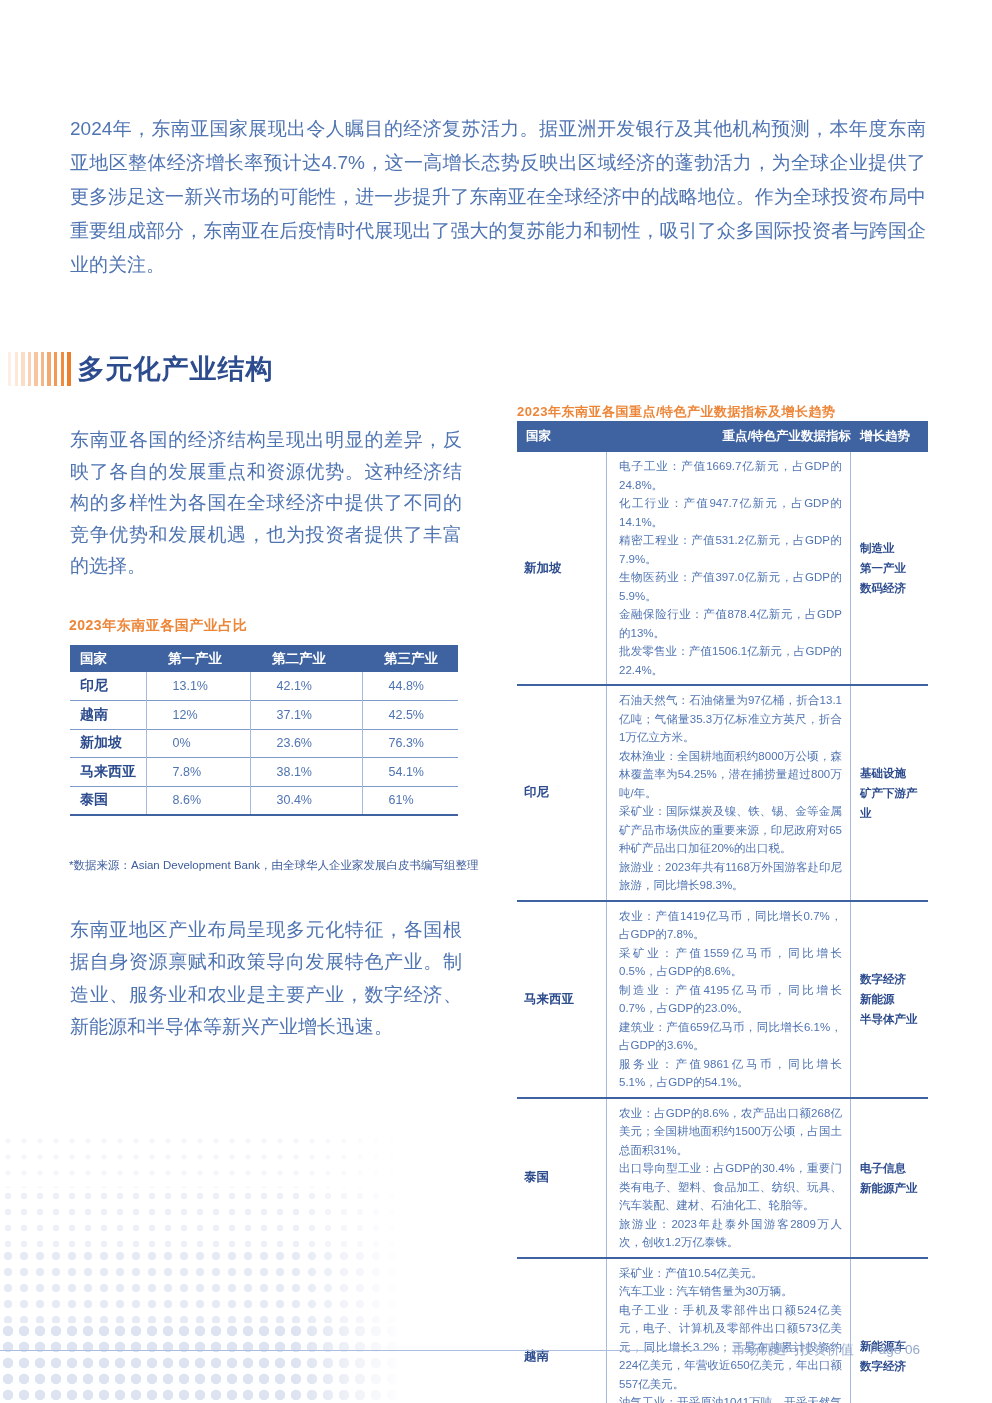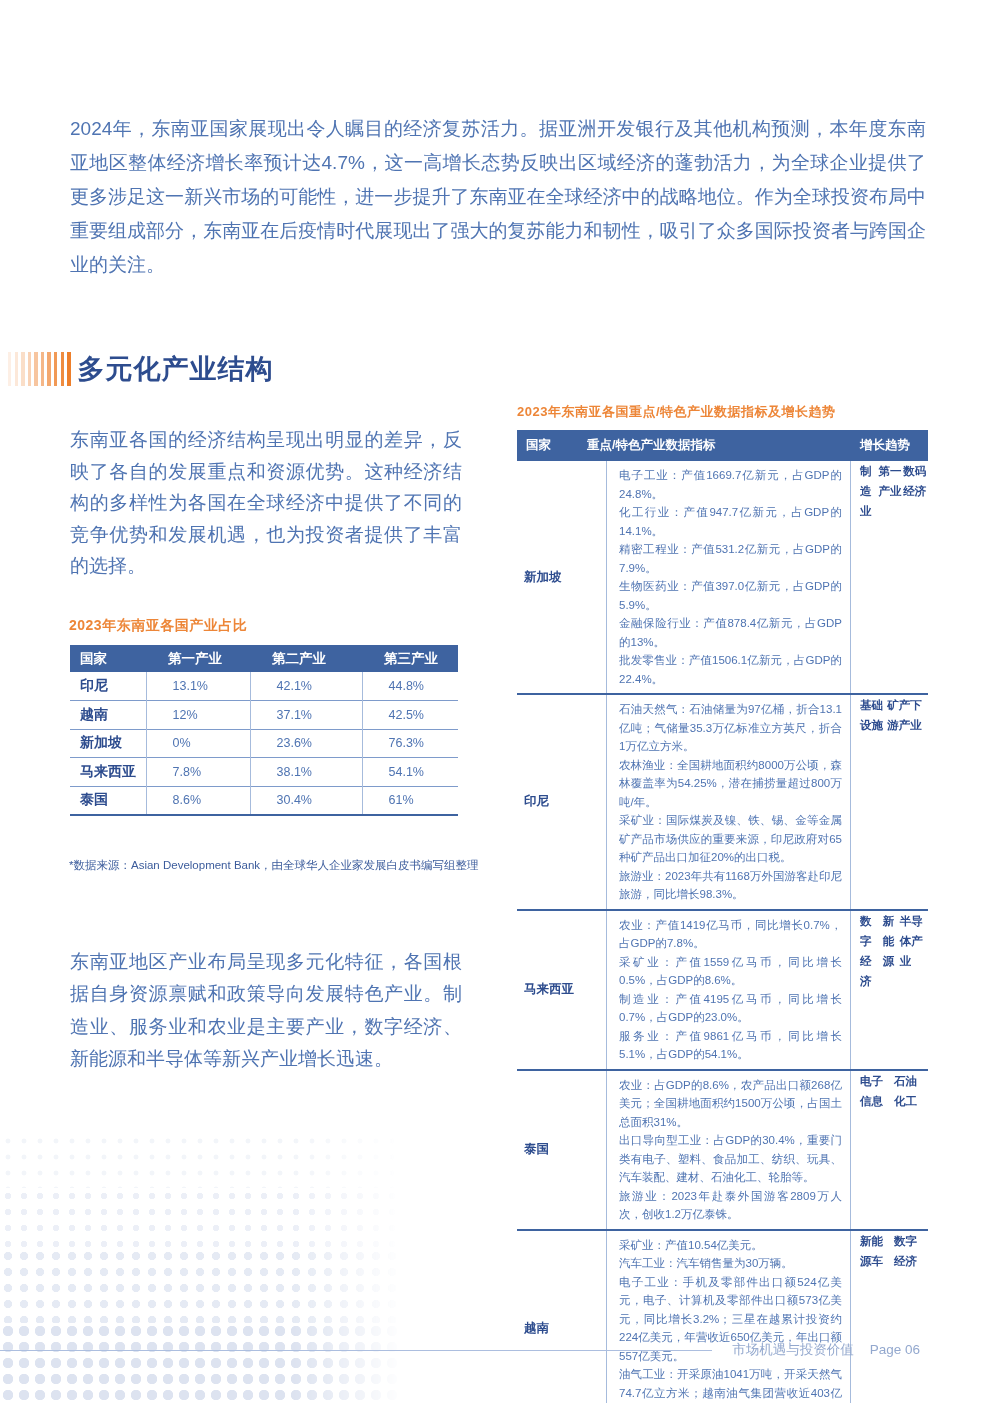--- a/index.html
+++ b/index.html
@@ -38,37 +38,37 @@
   .share-table tbody td { height:28.6px; font-size:12.5px; color:#4F74B2; padding-left:26px;
                           border-top:1px solid #7E9BCB; }
   .share-table tbody tr:first-child td { border-top:none; }
   .share-table tbody td:first-child { font-size:14px; font-weight:bold; color:#2D4C8E; padding-left:10px; }
   .share-table tbody td + td { border-left:1px solid #A6BBDC; }
   .share-table tbody tr:last-child td { border-bottom:2px solid #3E63A0; }
 
   .footnote { font-size:11.5px; color:#3C5C9C; }
   .share-footnote { position:absolute; left:69px; top:858px; width:420px; }
 
-  .left-para2 { position:absolute; left:70px; top:946px; width:392px;
+  .left-para2 { position:absolute; left:70px; top:914px; width:392px;
                 font-size:19px; line-height:32.4px; color:#4F74B2; text-align:justify; }
 
   
   .right-col { position:absolute; left:517px; top:403px; width:411px; }
-  .detail-title { display:block; margin-bottom:9px; font-size:13px; }
+  .detail-title { display:block; font-size:13px; }
   .d-header { display:grid; grid-template-columns:57px 1fr 77px; background:#3E63A0;
               color:#fff; font-weight:bold; font-size:12.5px; }
   .d-header .d-hcell { padding:7px 0 7px 9px; }
-  .d-header .d-hcell.h1 { padding-left:13px; }
+  .d-header .d-hcell.h1 { padding-left:13px;text-align:right; }
   .d-row { display:grid; grid-template-columns:57px 1fr 77px; border-bottom:2px solid #3E63A0; }
   .d-country { display:flex; align-items:center; padding-left:7px;
                color:#2D4C8E; font-weight:bold; font-size:12.5px; }
   .d-ind { border-left:1px solid #A6BBDC; border-right:1px solid #A6BBDC;
            padding:5px 8px 5px 12px;margin-left:32px; }
   .d-ind .ind-line { font-size:11.5px; line-height:18.5px; color:#4F74B2; text-align:justify; }
-  .d-trends { display:flex; justify-content:center; padding-left:9px;
+  .d-trends { display:flex; flex-direction:column; justify-content:center; padding-left:9px;
               color:#2D4C8E; font-weight:bold; font-size:11.5px; line-height:20px; }
 
   
   .dots { position:absolute; left:0; bottom:0; width:408px; height:270px; pointer-events:none;
           -webkit-mask-image:linear-gradient(to right,#000 72%,transparent 99%);
           mask-image:linear-gradient(to right,#000 72%,transparent 99%); }
   .dots .band { position:absolute; left:0; right:0; background-size:16px 16px; }
   .dots .b1 { top:0;   height:55px; opacity:.40;
               background-image:radial-gradient(circle at 8px 8px,#DFE5F1 2.1px,transparent 2.7px); }
   .dots .b2 { top:55px; height:60px; opacity:.60;
@@ -201,38 +201,39 @@
             <div class="trend-line">基础设施</div>
             <div class="trend-line">矿产下游产业</div>
           </div>
         </div>
         <div class="d-row">
           <div class="d-country">马来西亚</div>
           <div class="d-ind">
             <div class="ind-line">农业：产值1419亿马币，同比增长0.7%，占GDP的7.8%。</div>
             <div class="ind-line">采矿业：产值1559亿马币，同比增长0.5%，占GDP的8.6%。</div>
             <div class="ind-line">制造业：产值4195亿马币，同比增长0.7%，占GDP的23.0%。</div>
+            <div class="ind-line">建筑业：产值659亿马币，同比增长6.1%，占GDP的3.6%。</div>
             <div class="ind-line">服务业：产值9861亿马币，同比增长5.1%，占GDP的54.1%。</div>
           </div>
           <div class="d-trends">
             <div class="trend-line">数字经济</div>
             <div class="trend-line">新能源</div>
             <div class="trend-line">半导体产业</div>
           </div>
         </div>
         <div class="d-row">
           <div class="d-country">泰国</div>
           <div class="d-ind">
             <div class="ind-line">农业：占GDP的8.6%，农产品出口额268亿美元；全国耕地面积约1500万公顷，占国土总面积31%。</div>
             <div class="ind-line">出口导向型工业：占GDP的30.4%，重要门类有电子、塑料、食品加工、纺织、玩具、汽车装配、建材、石油化工、轮胎等。</div>
             <div class="ind-line">旅游业：2023年赴泰外国游客2809万人次，创收1.2万亿泰铢。</div>
           </div>
           <div class="d-trends">
             <div class="trend-line">电子信息</div>
-            <div class="trend-line">石油化工</div>
+            <div class="trend-line">新能源产业</div>
           </div>
         </div>
         <div class="d-row">
           <div class="d-country">越南</div>
           <div class="d-ind">
             <div class="ind-line">采矿业：产值10.54亿美元。</div>
             <div class="ind-line">汽车工业：汽车销售量为30万辆。</div>
             <div class="ind-line">电子工业：手机及零部件出口额524亿美元，电子、计算机及零部件出口额573亿美元，同比增长3.2%；三星在越累计投资约224亿美元，年营收近650亿美元，年出口额557亿美元。</div>
             <div class="ind-line">油气工业：开采原油1041万吨，开采天然气74.7亿立方米；越南油气集团营收近403亿美元。</div>
           </div>

